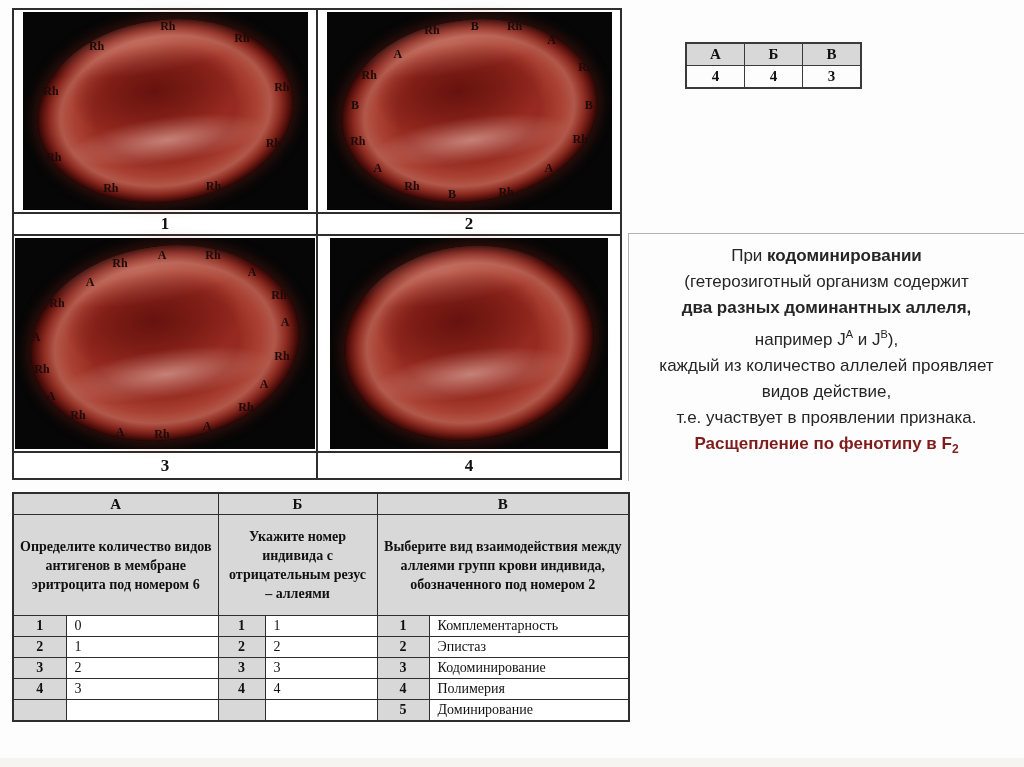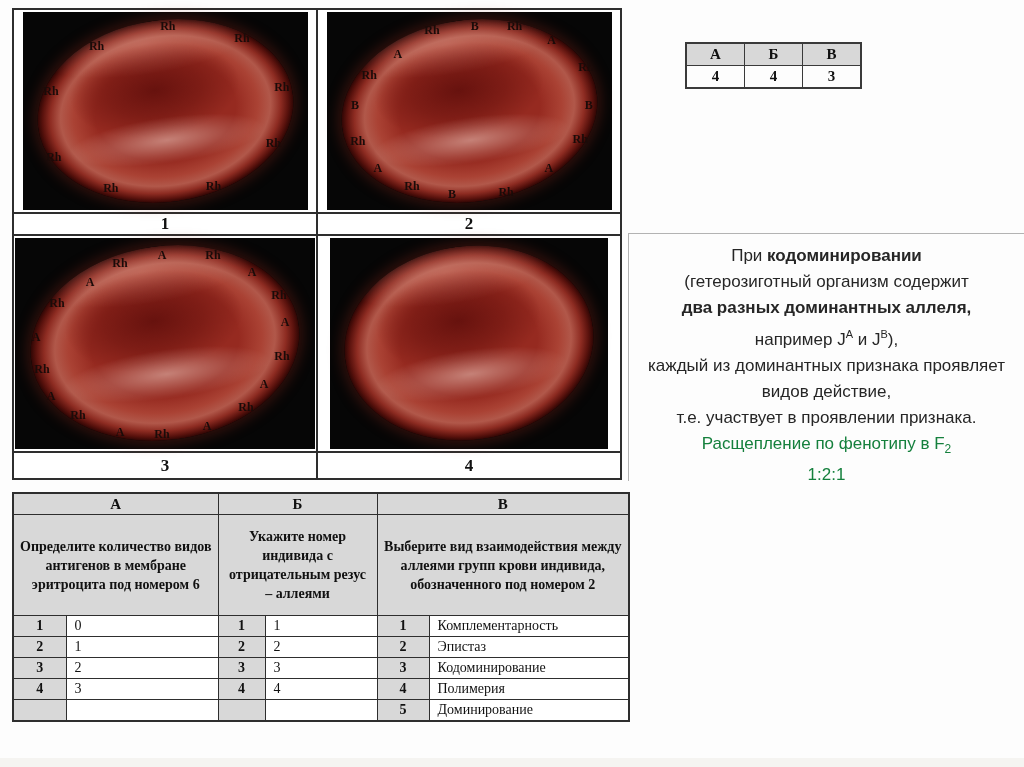--- a/index.html
+++ b/index.html
@@ -35,21 +35,21 @@
   table.mini td{width:55px;height:19px;border:1px solid #3a3a3a;text-align:center;
     font-weight:bold;font-size:15px;color:#111;}
   table.mini tr.hd td{background:#d8d8d8;}
 
   
   .info{position:absolute;left:628px;top:233px;width:395px;height:238px;
     border-top:1px solid #b3b3b3;border-left:1px solid #b3b3b3;
     padding-top:9px;text-align:center;
     font-family:"Liberation Sans",sans-serif;font-size:17px;line-height:26px;color:#262626;}
   .info .b{font-weight:bold;}
-  .info .red{color:#15803d;font-weight:normal;}
+  .info .red{color:#7f1d1d;font-weight:bold;}
   .info sup{font-size:11px;}
   .info sub{font-size:12px;}
 
   
   table.qtable{position:absolute;left:12px;top:492px;border-collapse:collapse;border:2px solid #2e2e2e;
     font-family:"Liberation Serif",serif;}
   table.qtable td{border:1px solid #2e2e2e;padding:0;color:#111;}
   table.qtable td.letter{background:#d8d8d8;text-align:center;font-weight:bold;font-size:15px;height:20px;}
   table.qtable td.quest{background:#d8d8d8;text-align:center;font-weight:bold;font-size:14px;
     line-height:19px;padding:3px 6px;vertical-align:middle;height:94px;}
@@ -156,25 +156,24 @@
       <td>3</td>
     </tr>
   </tbody>
     </table>
 
   <div class="info">
       <div class="iline"><span>При </span><span class="b">кодоминировании</span></div>
       <div class="iline"><span>(гетерозиготный организм содержит</span></div>
       <div class="iline"><span class="b">два разных доминантных аллеля,</span></div>
       <div class="iline"><span>например J</span><sup>A</sup><span> и J</span><sup>B</sup><span>),</span></div>
-      <div class="iline"><span>каждый из доминантных признака проявляет</span></div>
+      <div class="iline"><span>каждый из количество аллелей проявляет</span></div>
       <div class="iline"><span>видов действие,</span></div>
       <div class="iline"><span>т.е. участвует в проявлении признака.</span></div>
       <div class="iline"><span class="b red">Расщепление по фенотипу в F</span><sub class="b red">2</sub></div>
-      <div class="iline"><span class="b red">1:2:1</span></div>
     </div>
 
   <table class="qtable">
     <colgroup>
       <col style="width:53px">
         <col style="width:152px">
       <col style="width:47px">
         <col style="width:112px">
       <col style="width:52px">
         <col style="width:200px">

